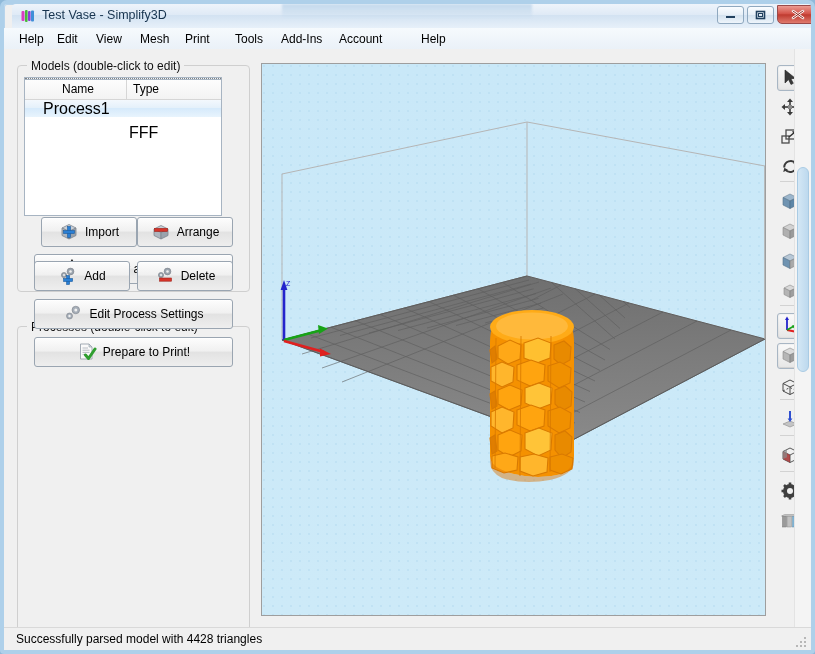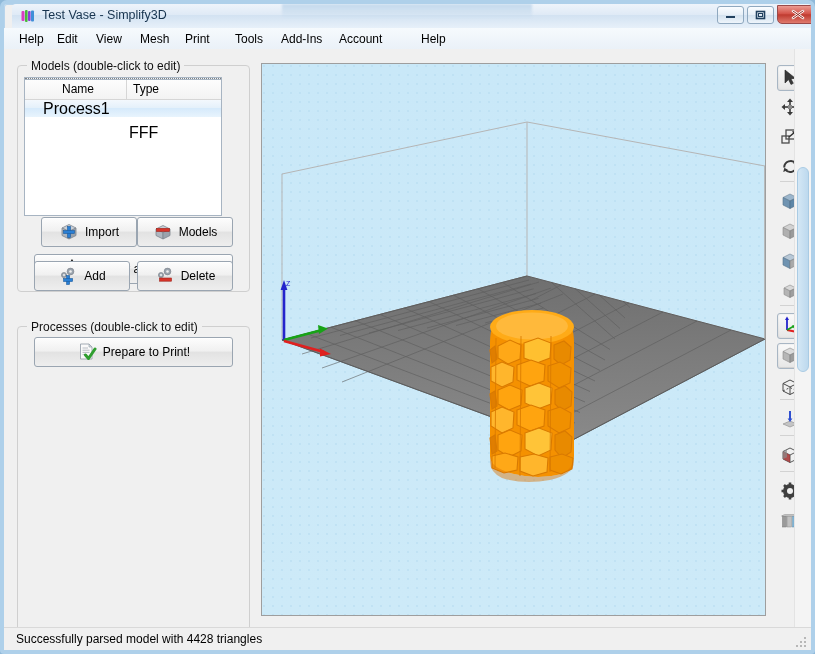--- a/index.html
+++ b/index.html
@@ -406,21 +406,21 @@
     <div class="btn" id="btn-remove">
       <div class="btn-inner">
         <span class="btn-ico">
           <svg width="20" height="20" viewBox="0 0 20 20">
             <polygon points="3,7 10,3.5 17,7 10,10.5" fill="#c9cfd6" stroke="#7d858e" stroke-width=".8"></polygon>
             <polygon points="3,7 10,10.5 10,17 3,13.5" fill="#aeb6bf" stroke="#7d858e" stroke-width=".8"></polygon>
             <polygon points="17,7 10,10.5 10,17 17,13.5" fill="#9aa3ad" stroke="#7d858e" stroke-width=".8"></polygon>
             <rect x="3.5" y="6.3" width="13" height="3.2" fill="#d6342a" stroke="#9e241c" stroke-width=".6"></rect>
           </svg>
         </span>
-        <span class="btn-lbl">Models</span>
+        <span class="btn-lbl">Arrange</span>
       </div>
     </div>
 
     <div class="btn" id="btn-center">
       <div class="btn-inner">
         <span class="btn-ico">
           <svg width="20" height="20" viewBox="0 0 20 20">
             <rect x="8" y="3" width="9" height="3" fill="#9aa3ad" stroke="#6e757d" stroke-width=".6"></rect>
             <rect x="8" y="8" width="6" height="3" fill="#c9cfd6" stroke="#6e757d" stroke-width=".6"></rect>
             <rect x="8" y="13" width="9" height="3" fill="#9aa3ad" stroke="#6e757d" stroke-width=".6"></rect>
@@ -483,20 +483,35 @@
             </g>
             <circle cx="12.5" cy="5.5" r="1.3" fill="#f0f0f0"></circle>
             <circle cx="6" cy="9" r="1" fill="#f0f0f0"></circle>
             <rect x="4.5" y="12" width="12" height="3.2" fill="#d6342a" stroke="#9e241c" stroke-width=".6"></rect>
           </svg>
         </span>
         <span class="btn-lbl">Delete</span>
       </div>
     </div>
 
+    <div class="btn" id="btn-editproc">
+      <div class="btn-inner">
+        <span class="btn-ico">
+          <svg width="20" height="20" viewBox="0 0 20 20">
+            <g fill="#a6aeb8" stroke="#6e757d" stroke-width=".5">
+              <circle cx="12.8" cy="6" r="3.8"></circle>
+              <circle cx="6.5" cy="12" r="3"></circle>
+            </g>
+            <circle cx="12.8" cy="6" r="1.5" fill="#f0f0f0"></circle>
+            <circle cx="6.5" cy="12" r="1.2" fill="#f0f0f0"></circle>
+          </svg>
+        </span>
+        <span class="btn-lbl">Edit Process Settings</span>
+      </div>
+    </div>
 
     <div class="btn" id="btn-prepare">
       <div class="btn-inner">
         <span class="btn-ico">
           <svg width="20" height="20" viewBox="0 0 20 20">
             <polygon points="3.5,2 12,2 15,5 15,17 3.5,17" fill="#fafafa" stroke="#9aa3ad" stroke-width=".9"></polygon>
             <polygon points="12,2 15,5 12,5" fill="#d8dde2" stroke="#9aa3ad" stroke-width=".7"></polygon>
             <g stroke="#b0b6bd" stroke-width=".9">
               <line x1="5.5" y1="6" x2="11" y2="6"></line>
               <line x1="5.5" y1="8.2" x2="12.5" y2="8.2"></line>

